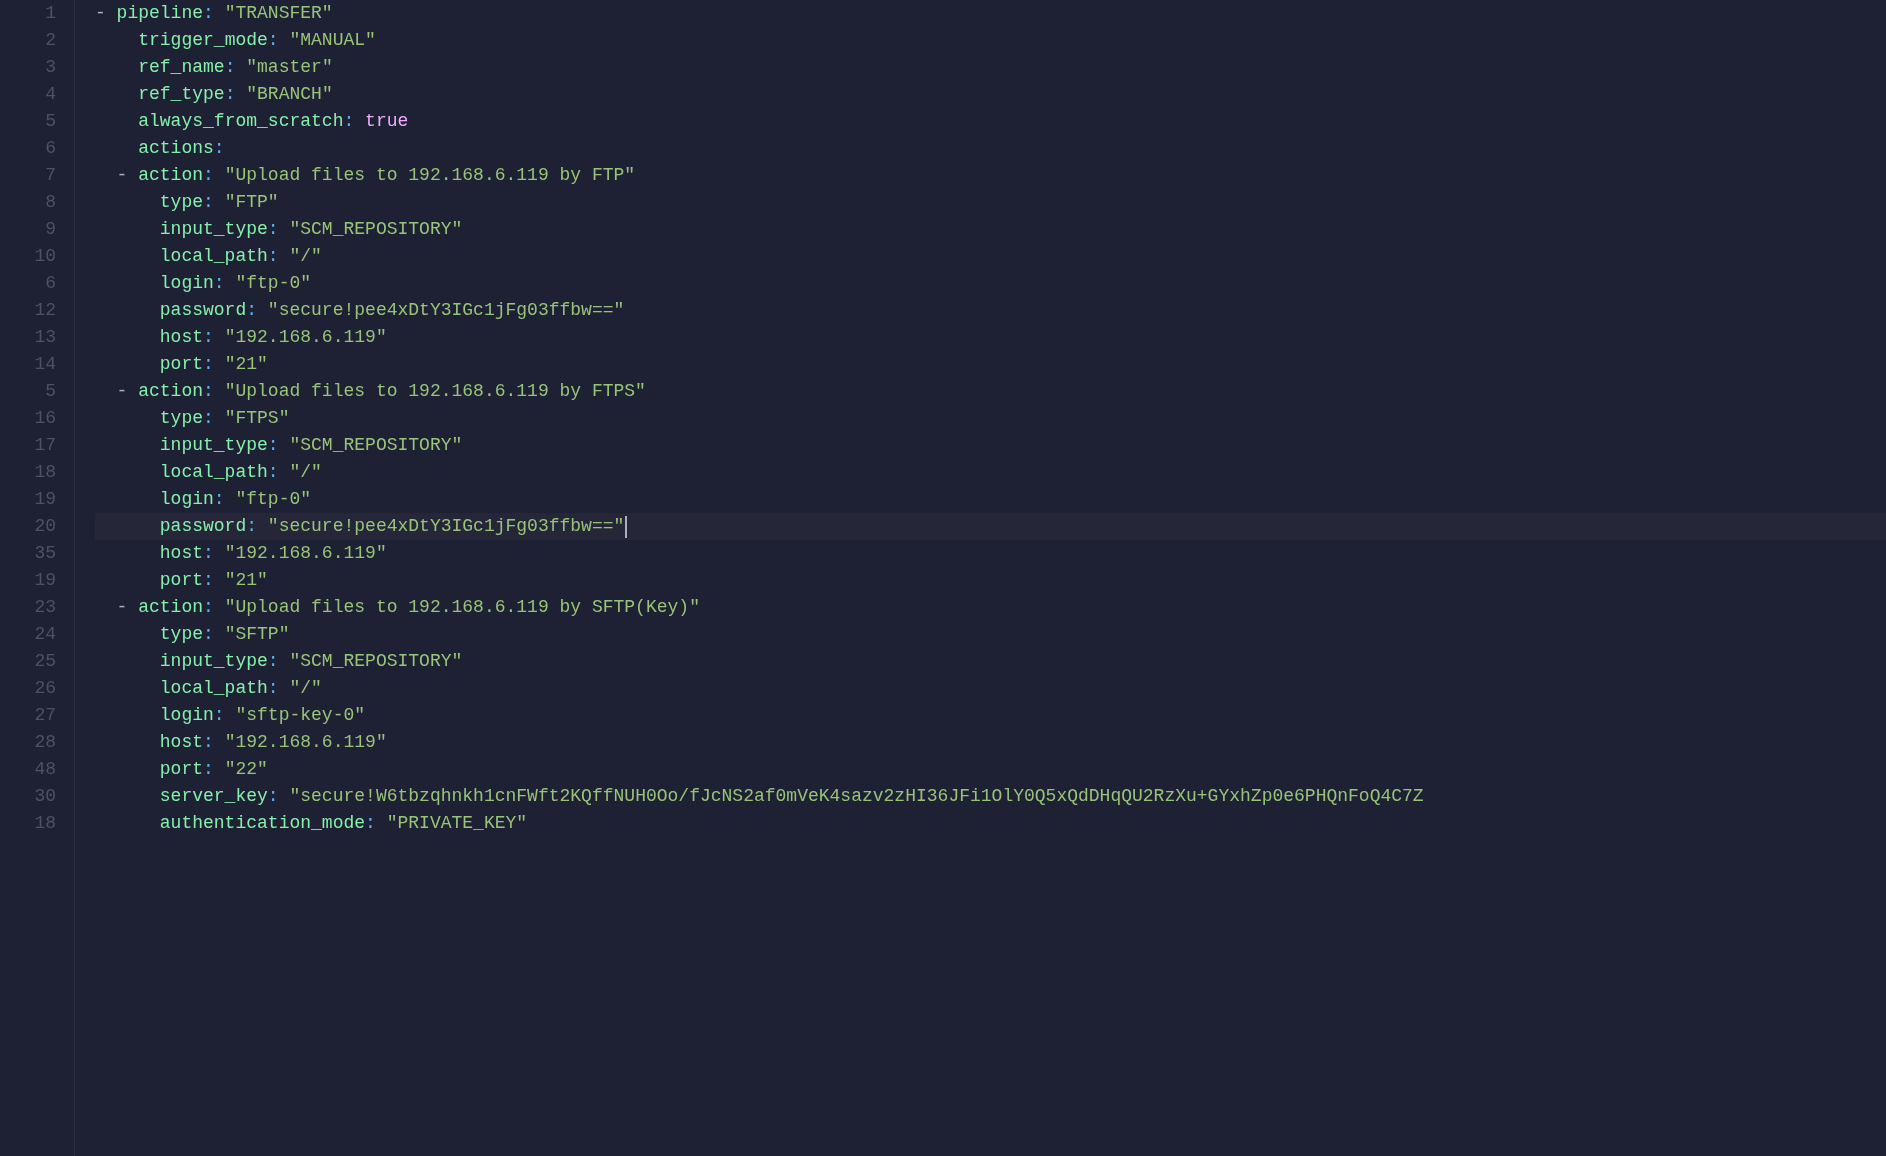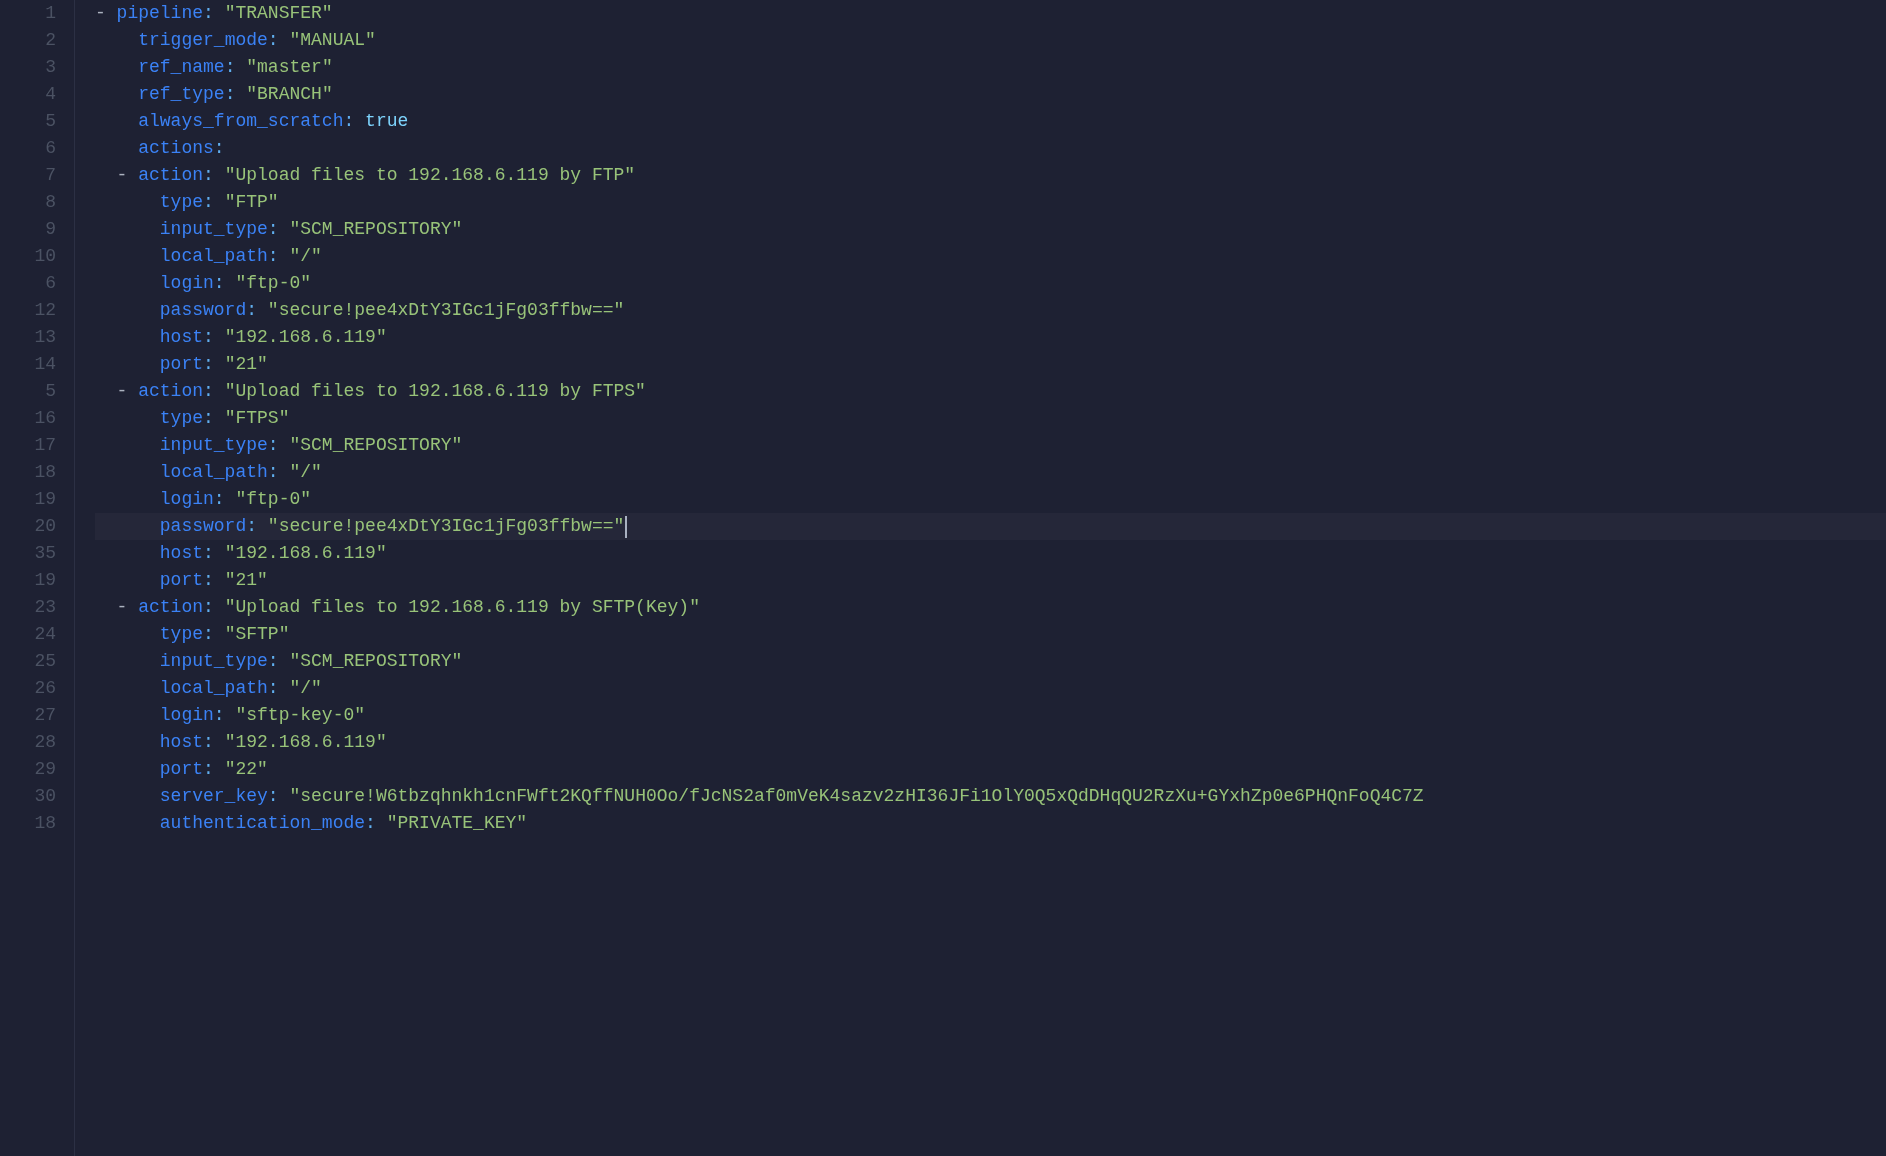--- a/index.html
+++ b/index.html
@@ -36,24 +36,24 @@
     overflow: hidden;
   }
   .line {
     height: 27px;
     position: relative;
   }
   .line.active {
     background: rgba(255,255,255,0.03);
   }
   .tok-dash  { color: #abb2bf; }
-  .tok-key   { color: #3b82f6; }
+  .tok-key   { color: #86efac; }
   .tok-colon { color: #61afef; }
   .tok-str   { color: #98c379; }
-  .tok-bool  { color: #7dd3fc; }
+  .tok-bool  { color: #f0abfc; }
   .tok-plain { color: #abb2bf; }
   .cursor {
     display: inline-block;
     width: 1.5px;
     height: 22px;
     background: #a9b1c1;
     vertical-align: text-top;
     margin-left: 1px;
   }
 </style>
@@ -83,18 +83,18 @@
       <div class="ln">19</div>
       <div class="ln">20</div>
       <div class="ln">35</div>
       <div class="ln">19</div>
       <div class="ln">23</div>
       <div class="ln">24</div>
       <div class="ln">25</div>
       <div class="ln">26</div>
       <div class="ln">27</div>
       <div class="ln">28</div>
-      <div class="ln">29</div>
+      <div class="ln">48</div>
       <div class="ln">30</div>
       <div class="ln">18</div>
     </div>
   <div class="code" id="code"><div class="line"><span class="tok-plain"></span><span class="tok-dash">- </span><span class="tok-key">pipeline</span><span class="tok-colon">:</span><span class="tok-plain"> </span><span class="tok-str">"TRANSFER"</span></div><div class="line"><span class="tok-plain">    </span><span class="tok-key">trigger_mode</span><span class="tok-colon">:</span><span class="tok-plain"> </span><span class="tok-str">"MANUAL"</span></div><div class="line"><span class="tok-plain">    </span><span class="tok-key">ref_name</span><span class="tok-colon">:</span><span class="tok-plain"> </span><span class="tok-str">"master"</span></div><div class="line"><span class="tok-plain">    </span><span class="tok-key">ref_type</span><span class="tok-colon">:</span><span class="tok-plain"> </span><span class="tok-str">"BRANCH"</span></div><div class="line"><span class="tok-plain">    </span><span class="tok-key">always_from_scratch</span><span class="tok-colon">:</span><span class="tok-plain"> </span><span class="tok-bool">true</span></div><div class="line"><span class="tok-plain">    </span><span class="tok-key">actions</span><span class="tok-colon">:</span></div><div class="line"><span class="tok-plain">  </span><span class="tok-dash">- </span><span class="tok-key">action</span><span class="tok-colon">:</span><span class="tok-plain"> </span><span class="tok-str">"Upload files to 192.168.6.119 by FTP"</span></div><div class="line"><span class="tok-plain">      </span><span class="tok-key">type</span><span class="tok-colon">:</span><span class="tok-plain"> </span><span class="tok-str">"FTP"</span></div><div class="line"><span class="tok-plain">      </span><span class="tok-key">input_type</span><span class="tok-colon">:</span><span class="tok-plain"> </span><span class="tok-str">"SCM_REPOSITORY"</span></div><div class="line"><span class="tok-plain">      </span><span class="tok-key">local_path</span><span class="tok-colon">:</span><span class="tok-plain"> </span><span class="tok-str">"/"</span></div><div class="line"><span class="tok-plain">      </span><span class="tok-key">login</span><span class="tok-colon">:</span><span class="tok-plain"> </span><span class="tok-str">"ftp-0"</span></div><div class="line"><span class="tok-plain">      </span><span class="tok-key">password</span><span class="tok-colon">:</span><span class="tok-plain"> </span><span class="tok-str">"secure!pee4xDtY3IGc1jFg03ffbw=="</span></div><div class="line"><span class="tok-plain">      </span><span class="tok-key">host</span><span class="tok-colon">:</span><span class="tok-plain"> </span><span class="tok-str">"192.168.6.119"</span></div><div class="line"><span class="tok-plain">      </span><span class="tok-key">port</span><span class="tok-colon">:</span><span class="tok-plain"> </span><span class="tok-str">"21"</span></div><div class="line"><span class="tok-plain">  </span><span class="tok-dash">- </span><span class="tok-key">action</span><span class="tok-colon">:</span><span class="tok-plain"> </span><span class="tok-str">"Upload files to 192.168.6.119 by FTPS"</span></div><div class="line"><span class="tok-plain">      </span><span class="tok-key">type</span><span class="tok-colon">:</span><span class="tok-plain"> </span><span class="tok-str">"FTPS"</span></div><div class="line"><span class="tok-plain">      </span><span class="tok-key">input_type</span><span class="tok-colon">:</span><span class="tok-plain"> </span><span class="tok-str">"SCM_REPOSITORY"</span></div><div class="line"><span class="tok-plain">      </span><span class="tok-key">local_path</span><span class="tok-colon">:</span><span class="tok-plain"> </span><span class="tok-str">"/"</span></div><div class="line"><span class="tok-plain">      </span><span class="tok-key">login</span><span class="tok-colon">:</span><span class="tok-plain"> </span><span class="tok-str">"ftp-0"</span></div><div class="line active"><span class="tok-plain">      </span><span class="tok-key">password</span><span class="tok-colon">:</span><span class="tok-plain"> </span><span class="tok-str">"secure!pee4xDtY3IGc1jFg03ffbw=="</span><span class="cursor"></span></div><div class="line"><span class="tok-plain">      </span><span class="tok-key">host</span><span class="tok-colon">:</span><span class="tok-plain"> </span><span class="tok-str">"192.168.6.119"</span></div><div class="line"><span class="tok-plain">      </span><span class="tok-key">port</span><span class="tok-colon">:</span><span class="tok-plain"> </span><span class="tok-str">"21"</span></div><div class="line"><span class="tok-plain">  </span><span class="tok-dash">- </span><span class="tok-key">action</span><span class="tok-colon">:</span><span class="tok-plain"> </span><span class="tok-str">"Upload files to 192.168.6.119 by SFTP(Key)"</span></div><div class="line"><span class="tok-plain">      </span><span class="tok-key">type</span><span class="tok-colon">:</span><span class="tok-plain"> </span><span class="tok-str">"SFTP"</span></div><div class="line"><span class="tok-plain">      </span><span class="tok-key">input_type</span><span class="tok-colon">:</span><span class="tok-plain"> </span><span class="tok-str">"SCM_REPOSITORY"</span></div><div class="line"><span class="tok-plain">      </span><span class="tok-key">local_path</span><span class="tok-colon">:</span><span class="tok-plain"> </span><span class="tok-str">"/"</span></div><div class="line"><span class="tok-plain">      </span><span class="tok-key">login</span><span class="tok-colon">:</span><span class="tok-plain"> </span><span class="tok-str">"sftp-key-0"</span></div><div class="line"><span class="tok-plain">      </span><span class="tok-key">host</span><span class="tok-colon">:</span><span class="tok-plain"> </span><span class="tok-str">"192.168.6.119"</span></div><div class="line"><span class="tok-plain">      </span><span class="tok-key">port</span><span class="tok-colon">:</span><span class="tok-plain"> </span><span class="tok-str">"22"</span></div><div class="line"><span class="tok-plain">      </span><span class="tok-key">server_key</span><span class="tok-colon">:</span><span class="tok-plain"> </span><span class="tok-str">"secure!W6tbzqhnkh1cnFWft2KQffNUH0Oo/fJcNS2af0mVeK4sazv2zHI36JFi1OlY0Q5xQdDHqQU2RzXu+GYxhZp0e6PHQnFoQ4C7Z</span></div><div class="line"><span class="tok-plain">      </span><span class="tok-key">authentication_mode</span><span class="tok-colon">:</span><span class="tok-plain"> </span><span class="tok-str">"PRIVATE_KEY"</span></div></div>
 </div>
 
 </body></html>

